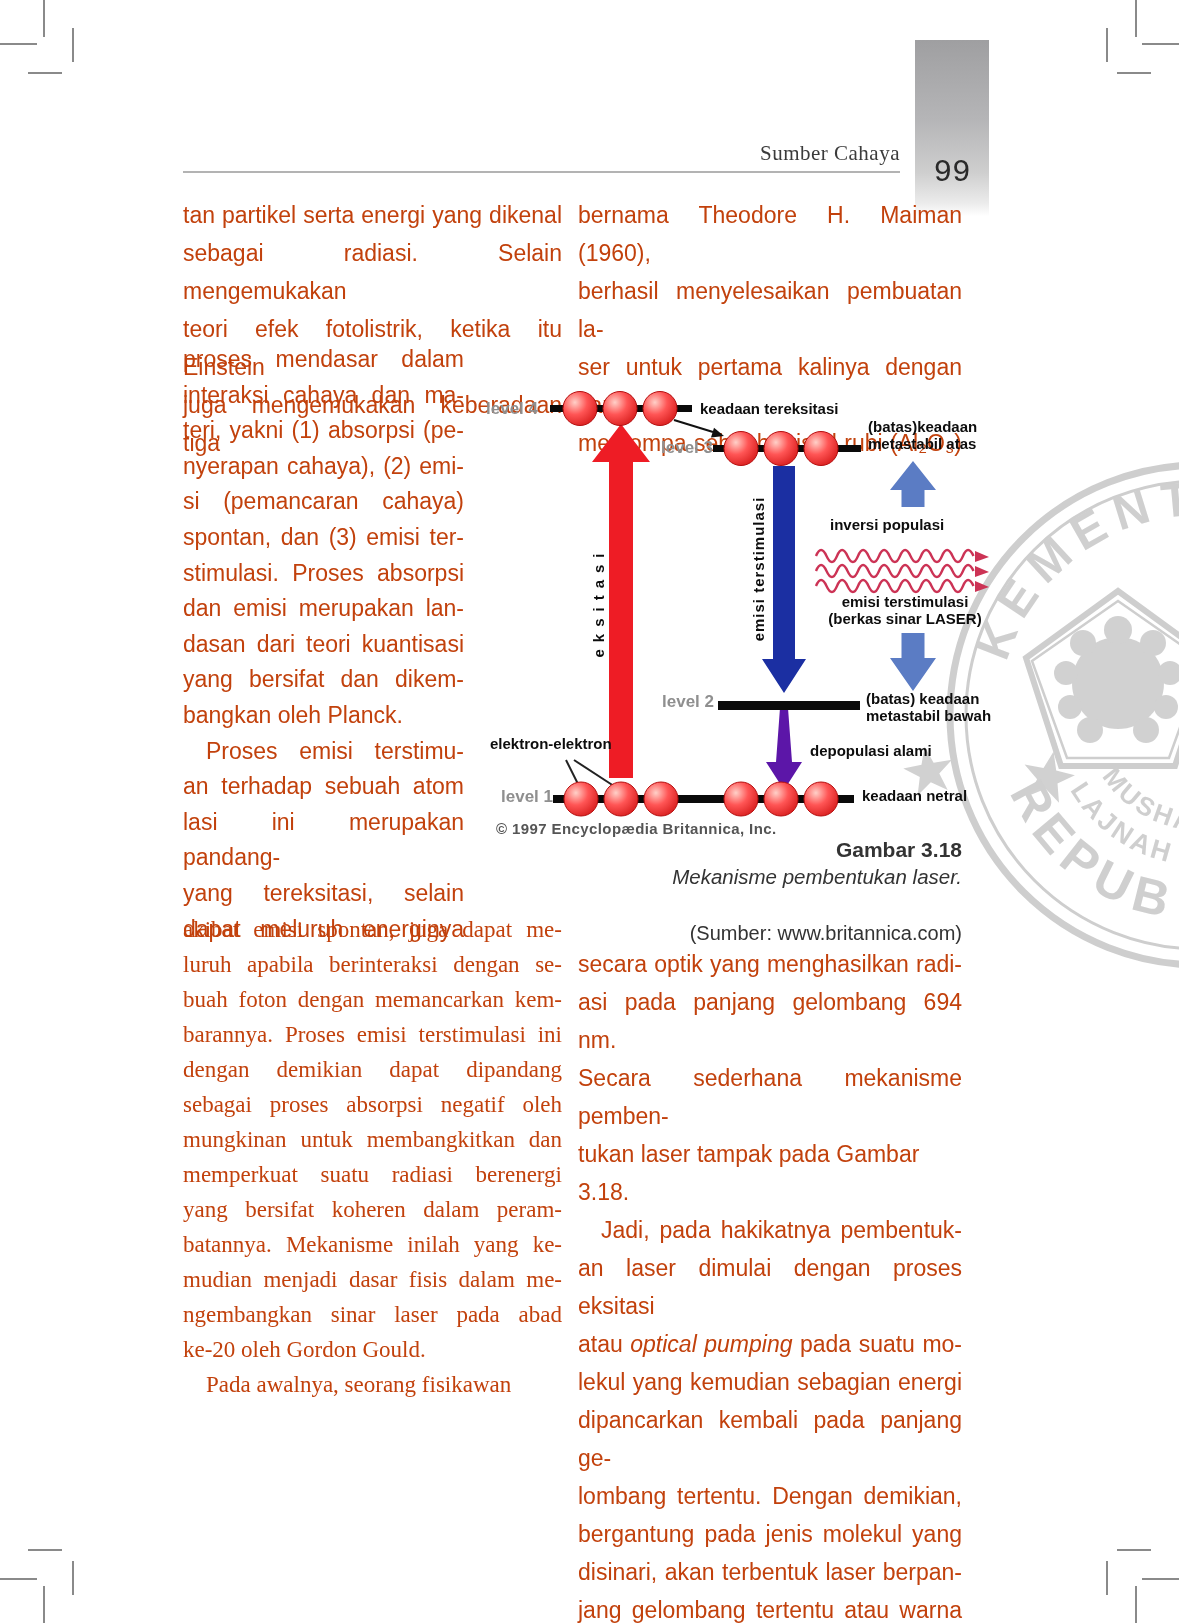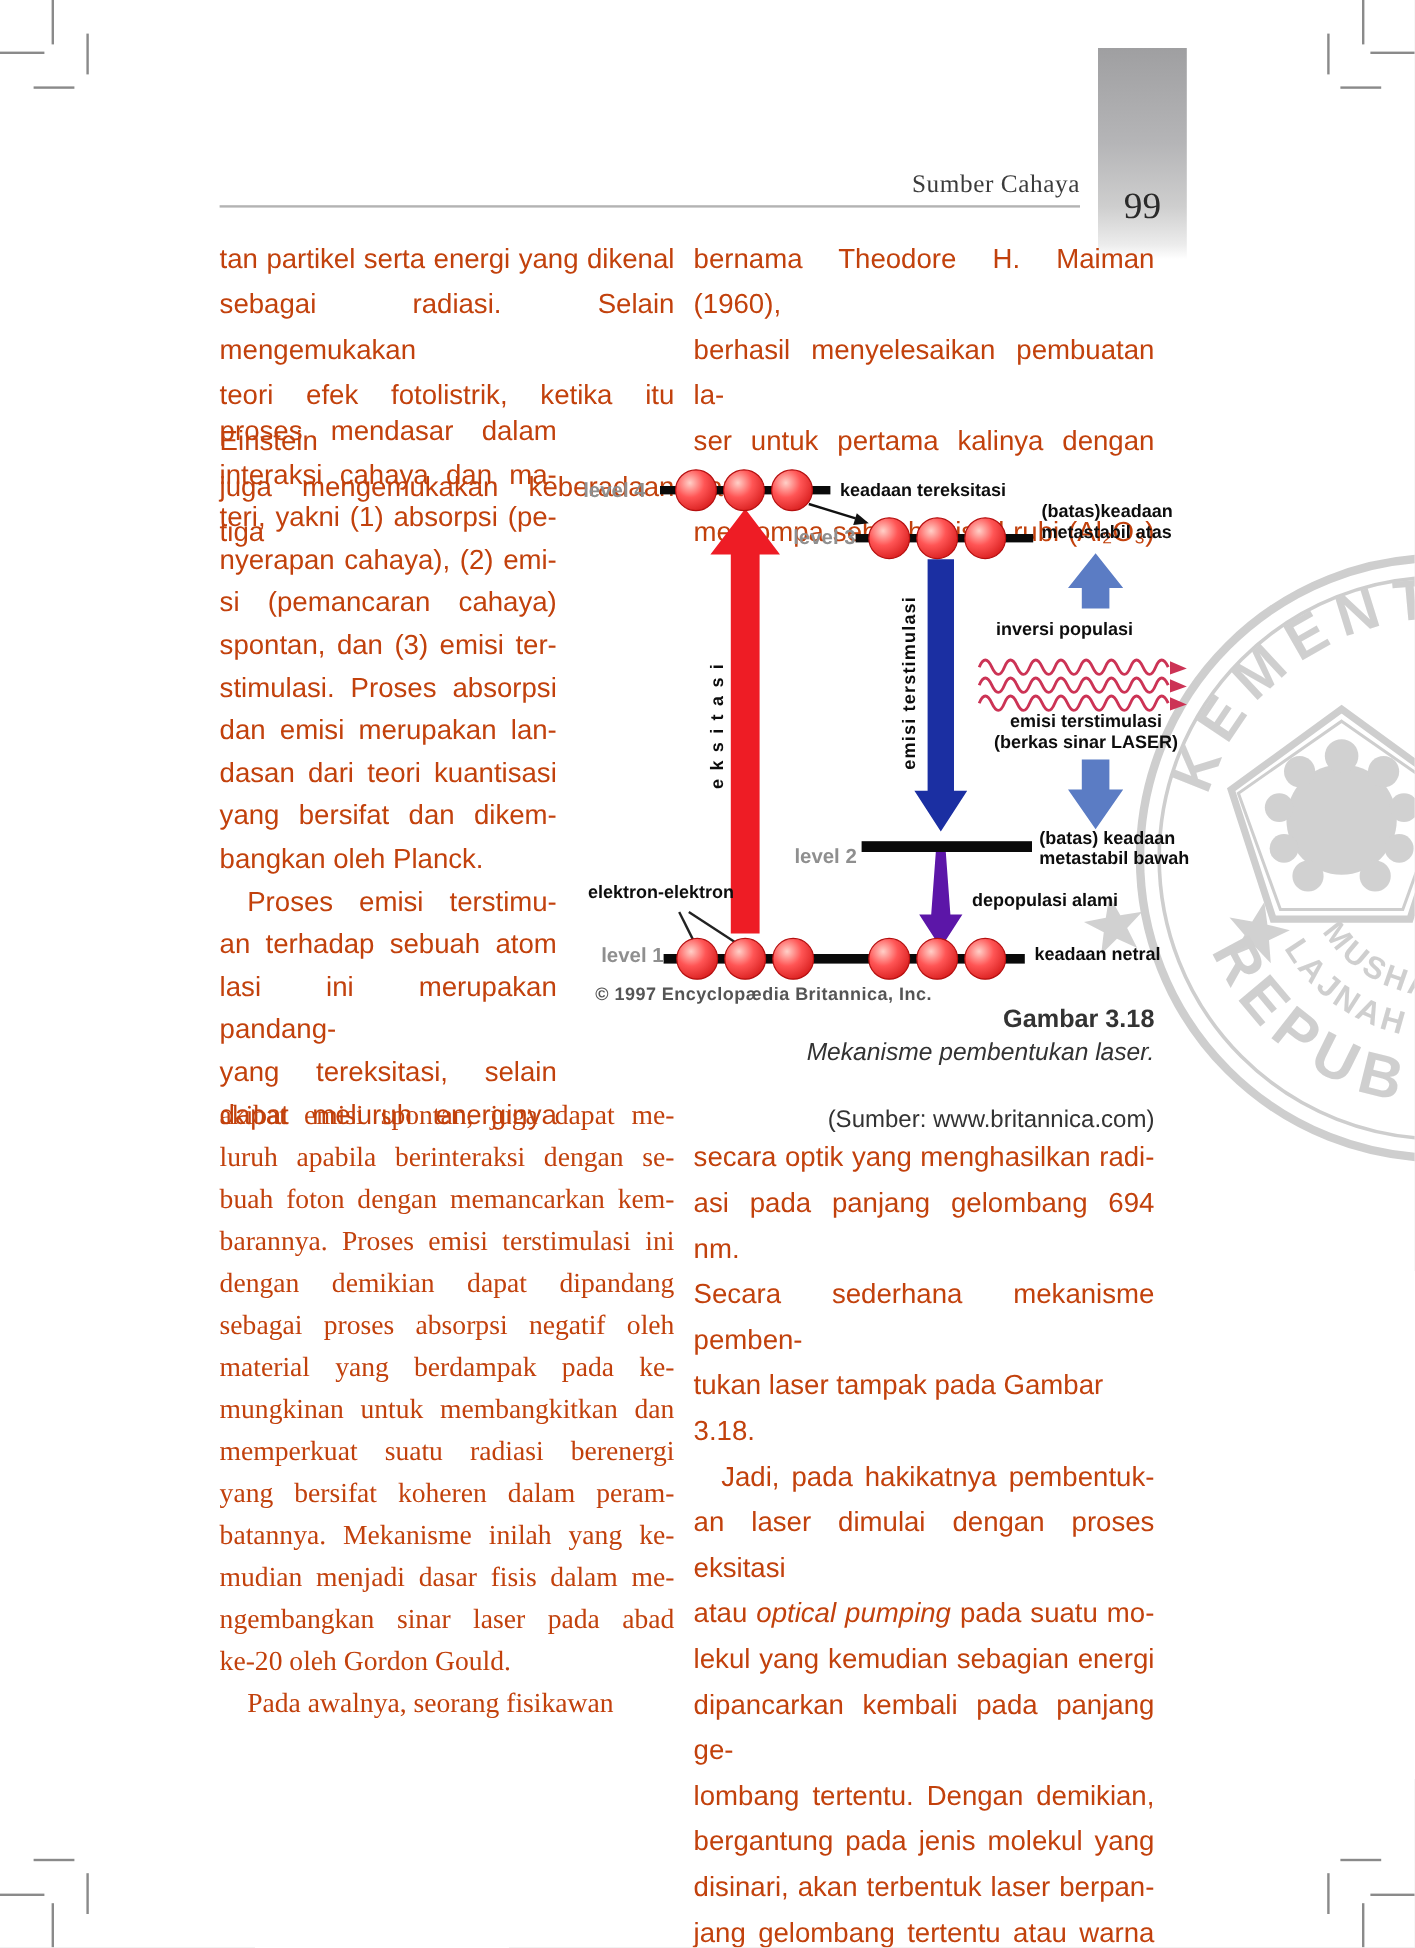--- a/index.html
+++ b/index.html
@@ -6,21 +6,21 @@
   .page{position:relative;width:1179px;height:1623px;background:#ffffff;overflow:hidden;
         font-family:"Liberation Sans", sans-serif;color:#333;}
   .cm{position:absolute;background:#8a8a8a;}
   
   .running-head{position:absolute;left:183px;top:141px;width:717px;text-align:right;
       font-family:"Liberation Serif", serif;font-size:21px;color:#3b3b3b;letter-spacing:.5px;}
   .head-rule{position:absolute;left:183px;top:171px;width:717px;height:2px;background:#b3b3b3;}
   .pagenum-box{position:absolute;left:915px;top:40px;width:74px;height:176px;
       background:linear-gradient(180deg,#9f9fa1 0%,#b5b5b7 45%,#cecece 75%,#ececec 93%,#ffffff 100%);}
   .pagenum{position:absolute;left:0;right:0;bottom:26px;text-align:center;
-      font-family:Liberation Serif, serif;font-size:31px;color:#2a2a2a;}
+      font-family:Liberation Mono, monospace;font-size:31px;color:#2a2a2a;}
   
   .tblock{position:absolute;font-size:23px;color:#c2410c;}
   .tline{text-align:justify;text-align-last:justify;}
   .tline.flush{text-align:left;text-align-last:left;}
   .tline i{font-style:italic;}
   
   .caption{position:absolute;left:578px;top:836px;width:384px;text-align:right;line-height:27px;color:#333;}
   .cap-label{font-size:21px;font-weight:bold;}
   .cap-title{font-size:20.5px;font-style:italic;}
   .cap-src{font-size:20px;margin-top:30px;}
@@ -124,21 +124,20 @@
       <div class="tline">dapat meluruh energinya</div>
     </div>
 
   <div class="tblock" style="left:183px;top:912px;width:379px;line-height:35px;font-family:Liberation Serif, serif;">
       <div class="tline">akibat emisi spontan, juga dapat me-</div>
       <div class="tline">luruh apabila berinteraksi dengan se-</div>
       <div class="tline">buah foton dengan memancarkan kem-</div>
       <div class="tline">barannya. Proses emisi terstimulasi ini</div>
       <div class="tline">dengan demikian dapat dipandang</div>
       <div class="tline">sebagai proses absorpsi negatif oleh</div>
-      <div class="tline">material yang berdampak pada ke-</div>
       <div class="tline">mungkinan untuk membangkitkan dan</div>
       <div class="tline">memperkuat suatu radiasi berenergi</div>
       <div class="tline">yang bersifat koheren dalam peram-</div>
       <div class="tline">batannya. Mekanisme inilah yang ke-</div>
       <div class="tline">mudian menjadi dasar fisis dalam me-</div>
       <div class="tline">ngembangkan sinar laser pada abad</div>
       <div class="tline flush">ke-20 oleh Gordon Gould.</div>
       <div class="tline flush"> Pada awalnya, seorang fisikawan</div>
     </div>
 
@@ -229,21 +228,21 @@
           <circle cx="143" cy="425" r="17"></circle>
           <circle cx="183" cy="425" r="17"></circle>
         <circle cx="263" cy="425" r="17"></circle>
           <circle cx="303" cy="425" r="17"></circle>
           <circle cx="343" cy="425" r="17"></circle>
       </g>
     </svg>
 
     <div class="lv" style="left:8px;top:25px;">level 4</div>
     <div class="lv" style="left:183px;top:64px;">level 3</div>
-    <div class="lv" style="left:184px;top:318px;margin-top:12px;">level 2</div>
+    <div class="lv" style="left:184px;top:318px;">level 2</div>
     <div class="lv" style="left:23px;top:413px;">level 1</div>
 
     <div class="dl" style="left:222px;top:26px;">keadaan tereksitasi</div>
     <div class="dl" style="left:390px;top:44px;">(batas)keadaan
 metastabil atas</div>
     <div class="dl" style="left:352px;top:142px;text-align:center;">inversi populasi</div>
     <div class="dl" style="left:338px;top:219px;width:178px;text-align:center;">emisi terstimulasi
 (berkas sinar LASER)</div>
     <div class="dl" style="left:388px;top:316px;">(batas) keadaan
 metastabil bawah</div>

